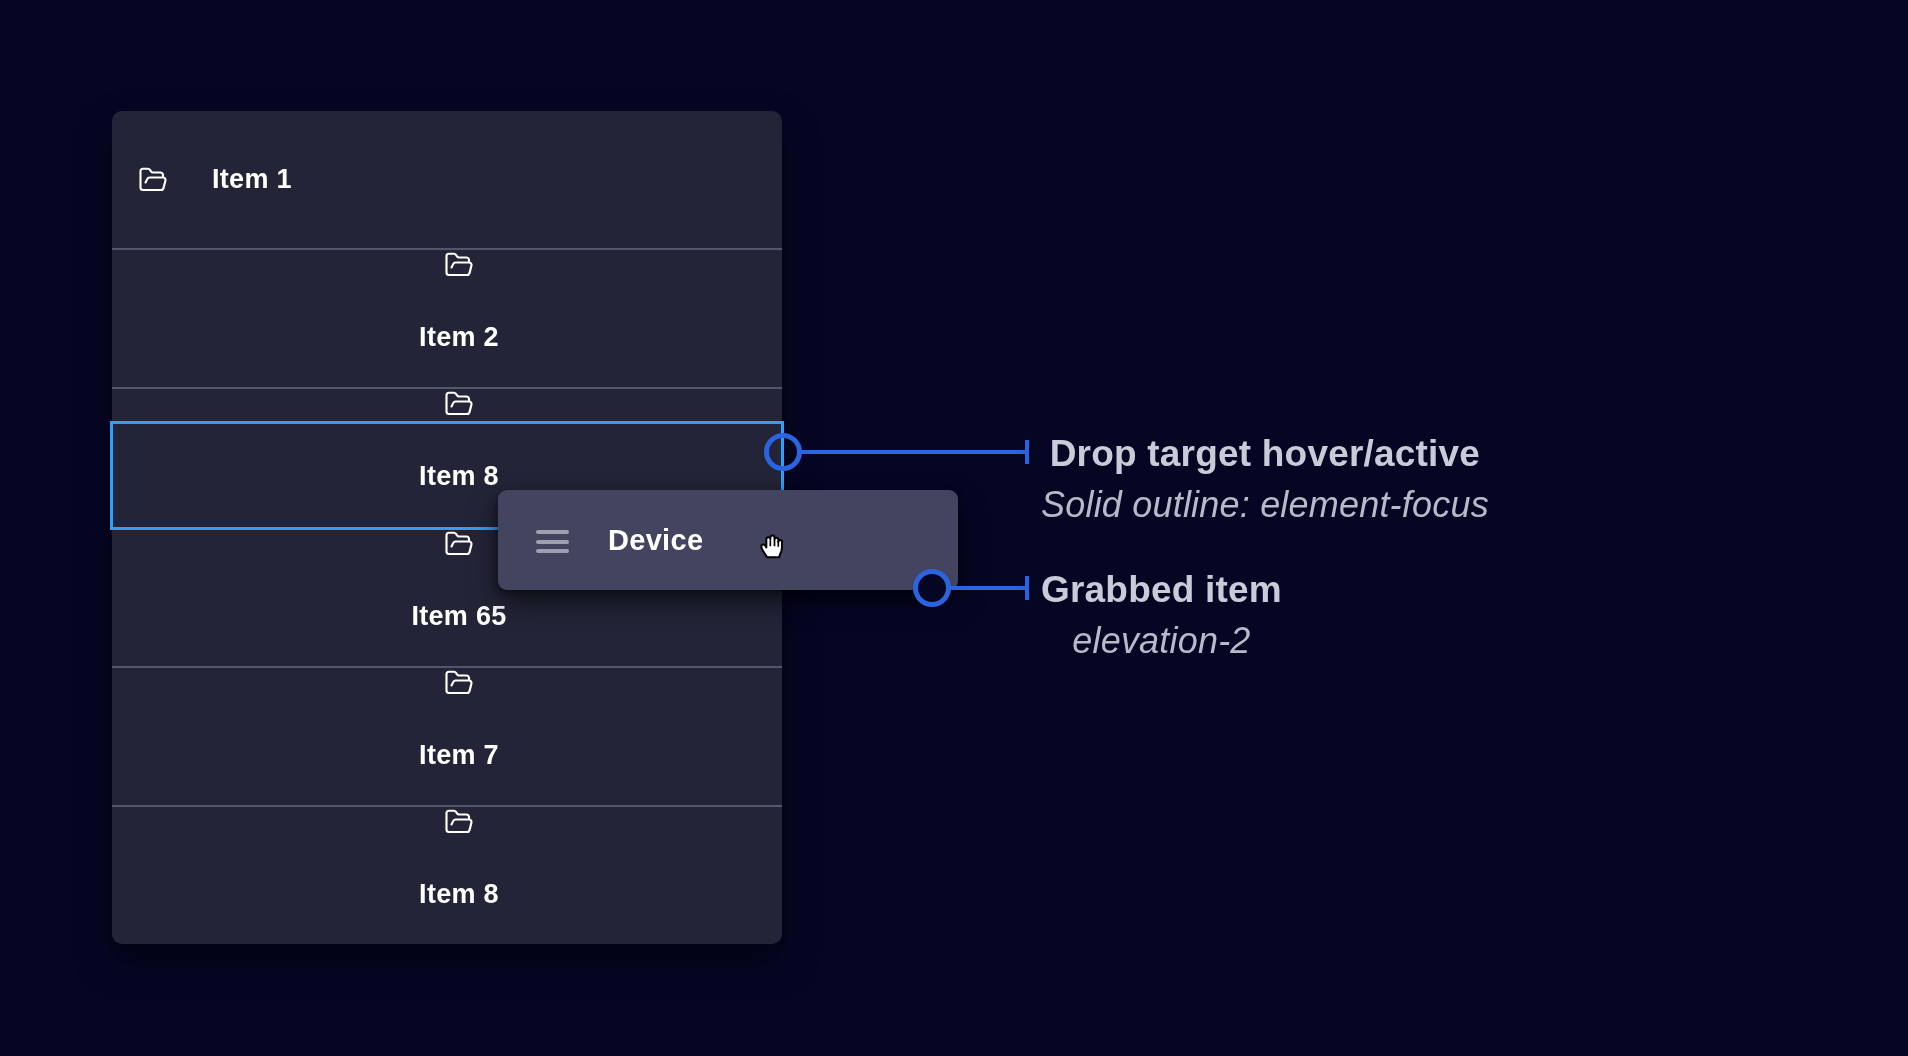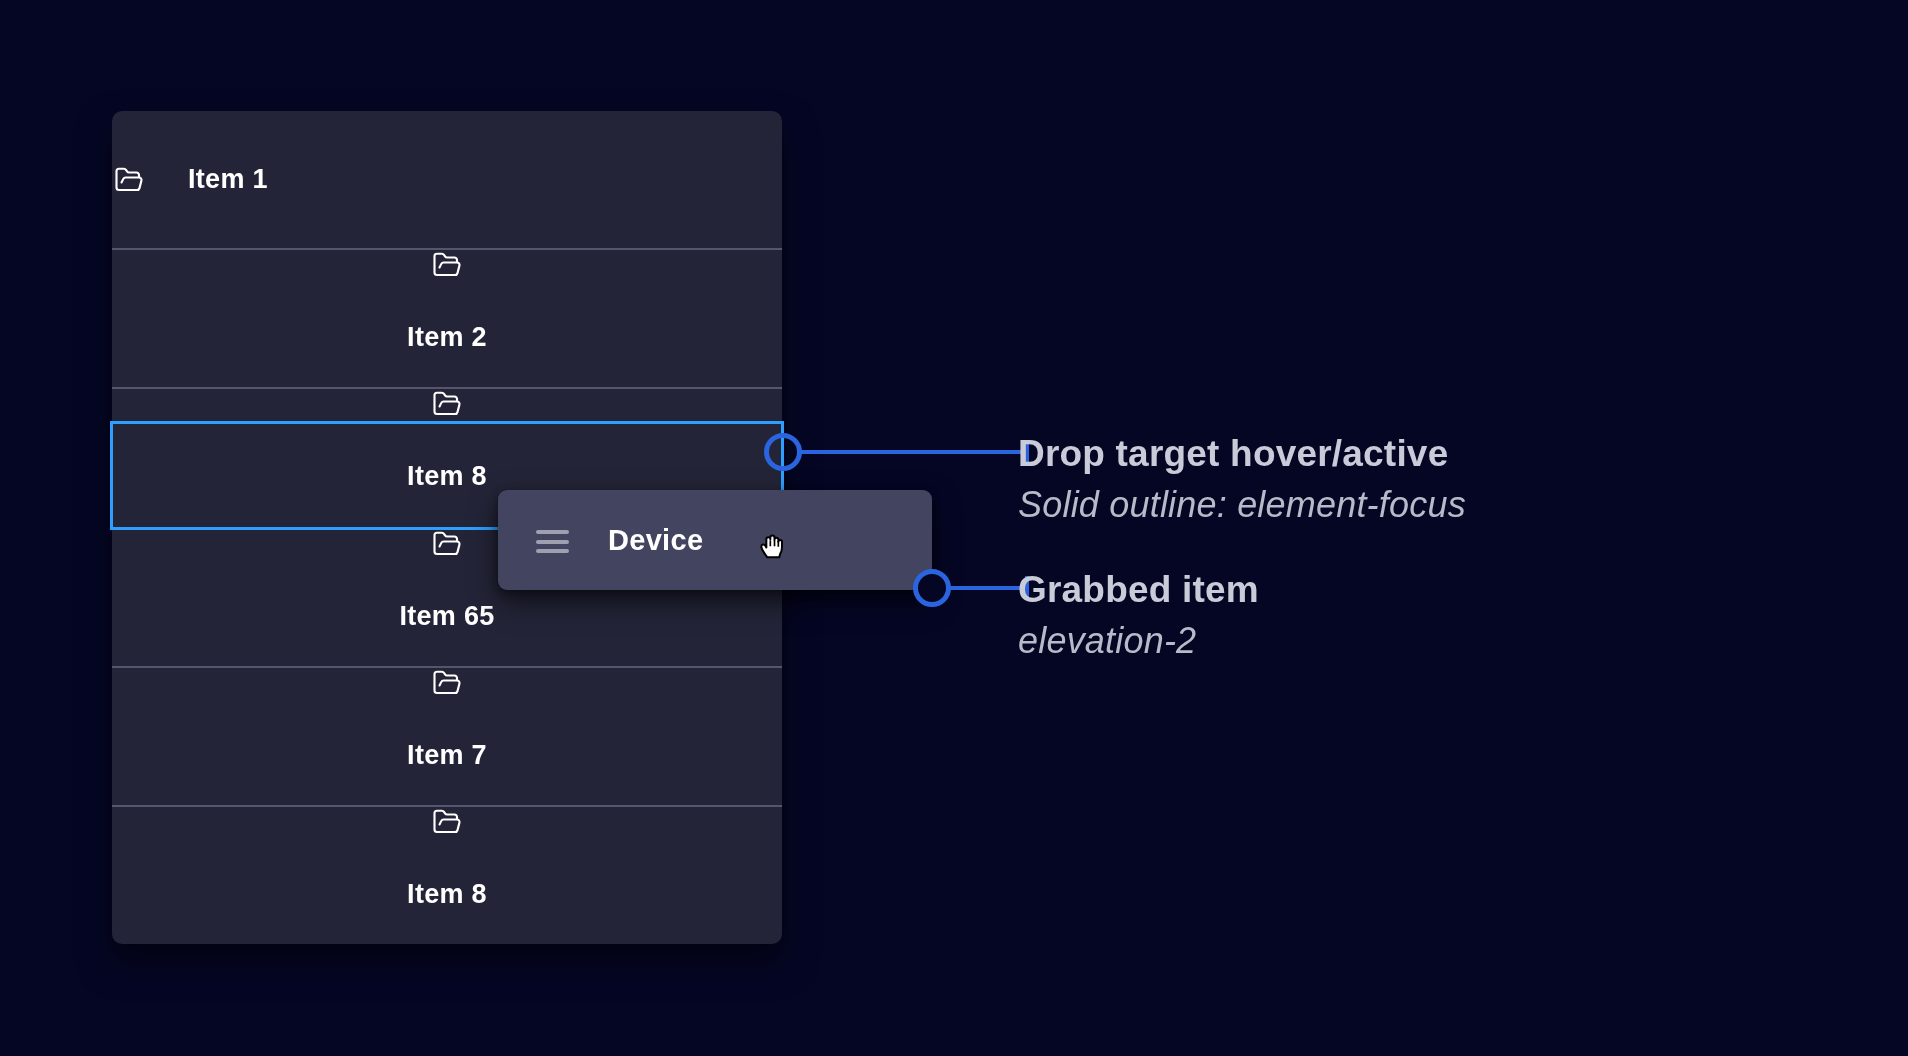--- a/index.html
+++ b/index.html
@@ -16,39 +16,40 @@
   }
   
   .panel{
     position:absolute;left:112px;top:111px;width:670px;height:833px;
     background:var(--row-bg);border-radius:10px;
     box-shadow:0 18px 34px rgba(0,0,0,.5);
     display:flex;flex-direction:column;
   }
   .row{
     flex:1;display:flex;align-items:center;
-    gap:42px;box-sizing:border-box;
+    padding-left:24px;gap:42px;box-sizing:border-box;
   }
   .row + .row{border-top:2px solid var(--divider);flex-direction:column;}
   .folder{width:34px;height:30px;display:inline-flex;align-items:center;justify-content:center;}
   .folder svg{width:34px;height:30px;}
   .row-label{
     color:var(--item-text);font-size:27px;font-weight:700;letter-spacing:.3px;
   }
   
   .focus-outline{
     position:absolute;left:110px;top:421px;width:674px;height:109px;
     border:3px solid var(--focus-outline);box-sizing:border-box;
     z-index:2;pointer-events:none;
   }
   
   .drag-card{
     position:absolute;left:498px;top:490px;width:434px;height:100px;
     background:var(--card-bg);border-radius:9px;z-index:3;
     box-shadow:0 12px 28px rgba(0,0,0,.55),0 3px 8px rgba(0,0,0,.4);
+    padding-left:26px;
   }
   .handle{
     position:absolute;left:38px;top:40px;width:33px;height:23px;
     display:flex;flex-direction:column;justify-content:space-between;cursor:grab;
   }
   .handle i{display:block;height:4px;border-radius:2px;background:var(--handle);}
   .card-label{
     position:absolute;left:110px;top:0;height:100%;
     display:flex;align-items:center;
     color:#fff;font-size:29px;font-weight:700;letter-spacing:.3px;
@@ -64,21 +65,21 @@
   .connector{
     position:absolute;height:4px;background:var(--marker-blue);z-index:4;
   }
   .connector::after{
     content:"";position:absolute;right:0;top:-10px;width:4px;height:24px;
     background:var(--marker-blue);
   }
   .l1{left:801px;top:450px;width:228px;}
   .l2{left:950px;top:586px;width:79px;}
   
-  .ann{position:absolute;left:1018px;z-index:4;}
+  .ann{position:absolute;left:1041px;z-index:4;text-align:center;}
   .a1{top:428px;}
   .a2{top:564px;}
   .ann-title{
     color:var(--annotation-title);font-size:37px;font-weight:700;
     line-height:52px;letter-spacing:.2px;
   }
   .ann-sub{
     color:var(--annotation-subtitle);font-size:36px;font-weight:400;
     line-height:50px;letter-spacing:.2px;font-style:italic;
   }

